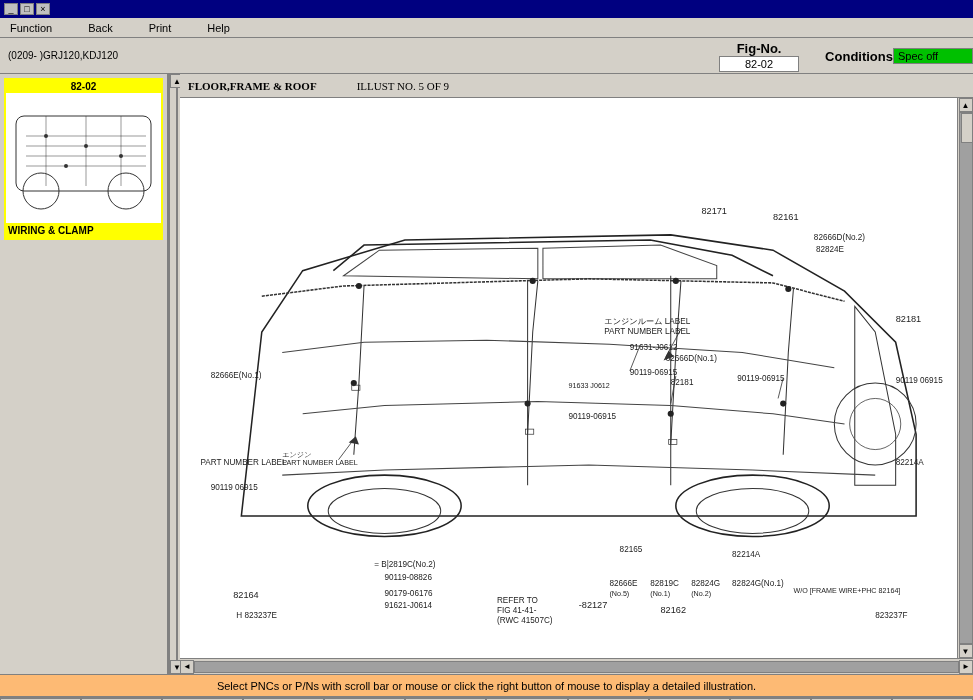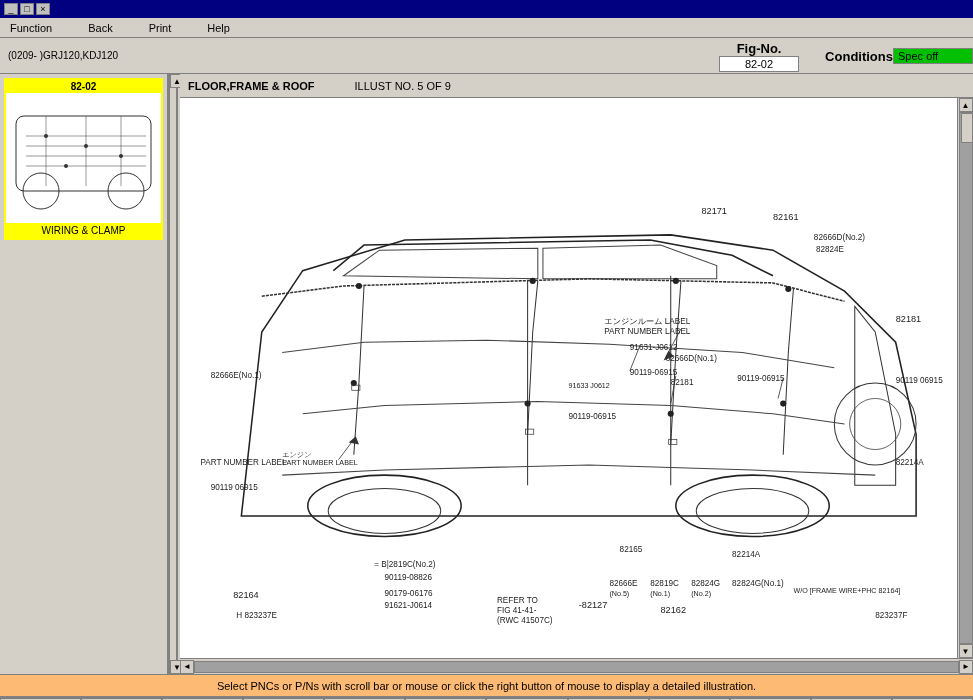--- a/index.html
+++ b/index.html
@@ -87,23 +87,22 @@
       background: white;
       display: flex;
       align-items: center;
       justify-content: center;
       overflow: hidden;
     }
     .figure-thumb-title {
       background: #ffff00;
       color: black;
       font-size: 10px;
-      text-align: center;
       padding: 2px;
-      font-weight: normal;
+      font-weight: bold;
     }
 
     
     #header-info {
       display: flex;
       align-items: center;
       background: #d4d0c8;
       padding: 4px 8px;
       border-bottom: 1px solid #808080;
       height: 36px;
@@ -166,20 +165,21 @@
     
     #drawing-title {
       background: #d4d0c8;
       padding: 3px 8px;
       font-size: 11px;
       display: flex;
       align-items: center;
       gap: 40px;
       border-bottom: 1px solid #808080;
       height: 24px;
+      font-family: Liberation Serif, serif;
     }
 
     
     #drawing-area {
       flex: 1;
       background: #5eead4;
       position: relative;
       overflow: hidden;
     }
 

